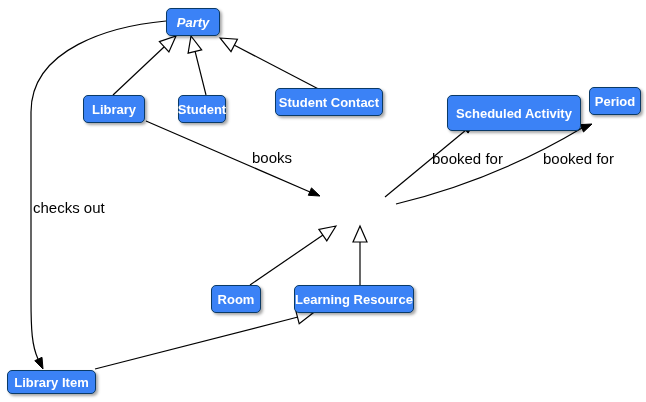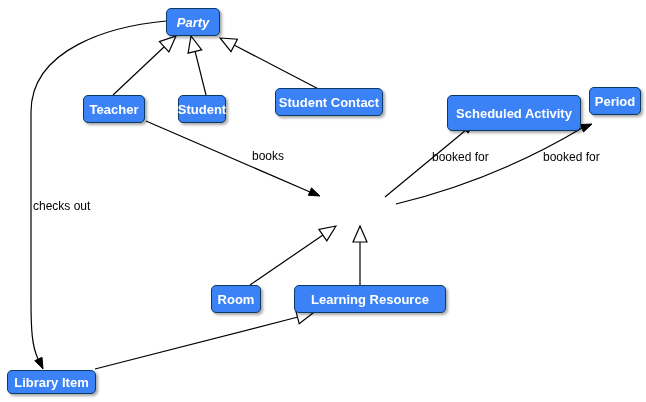--- a/index.html
+++ b/index.html
@@ -14,21 +14,21 @@
   .node {
     position:absolute; box-sizing:border-box;
     background:#3b82f6; border:1.5px solid #0A3A66; border-radius:5px;
     color:#ffffff; font-size:13px; font-weight:bold;
     display:flex; align-items:center; justify-content:center;
     box-shadow:2px 2px 3px rgba(0,0,0,0.35);
     white-space:nowrap;
   }
   .node.abstract span { font-style:italic; }
   .edge-label {
-    position:absolute; color:#000000; font-size:12px; white-space:nowrap;
+    position:absolute; color:#000000; font-size:15px; white-space:nowrap;
   }
 </style>
 </head>
 <body>
 
 <div class="canvas">
 
   <svg class="edges" viewBox="0 0 646 402">
 
     <g>
@@ -80,21 +80,21 @@
       <path d="M 166 21 C 112 26 31 48 31 112 L 31 300 C 31 330 32 346 38 359"></path>
       <polygon class="assoc-head" points="43,369 34.8,360.7 42.0,357.3"></polygon>
     </g>
   </svg>
 
   <div class="node abstract" style="left:166px;top:8px;width:54px;height:28px">
     <span>Party</span>
   </div>
 
   <div class="node" style="left:83px;top:95px;width:62px;height:28px">
-    <span>Teacher</span>
+    <span>Library</span>
   </div>
 
   <div class="node" style="left:178px;top:95px;width:48px;height:28px">
     <span>Student</span>
   </div>
 
   <div class="node" style="left:275px;top:88px;width:108px;height:28px">
     <span>Student Contact</span>
   </div>
 
@@ -104,21 +104,21 @@
 
   <div class="node" style="left:589px;top:87px;width:52px;height:28px">
     <span>Period</span>
   </div>
 
 
   <div class="node" style="left:211px;top:285px;width:50px;height:28px">
     <span>Room</span>
   </div>
 
-  <div class="node" style="left:294px;top:285px;width:152px;height:28px">
+  <div class="node" style="left:294px;top:285px;width:120px;height:28px">
     <span>Learning Resource</span>
   </div>
 
   <div class="node" style="left:7px;top:370px;width:89px;height:24px">
     <span>Library Item</span>
   </div>
 
   <div class="edge-label" style="left:252px;top:149px">books</div>
   <div class="edge-label" style="left:432px;top:150px">booked for</div>
   <div class="edge-label" style="left:543px;top:150px">booked for</div>

